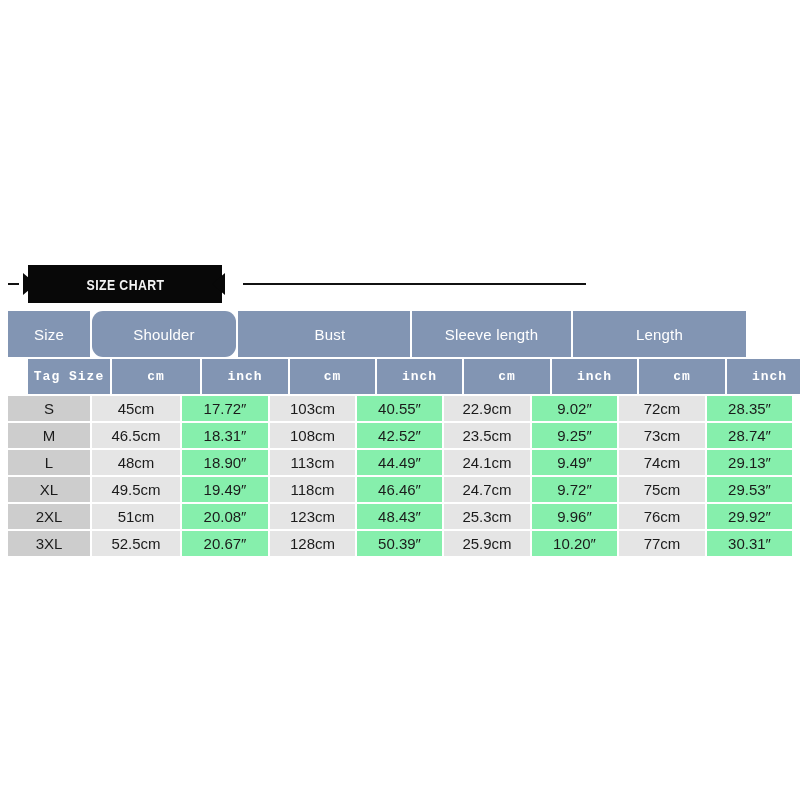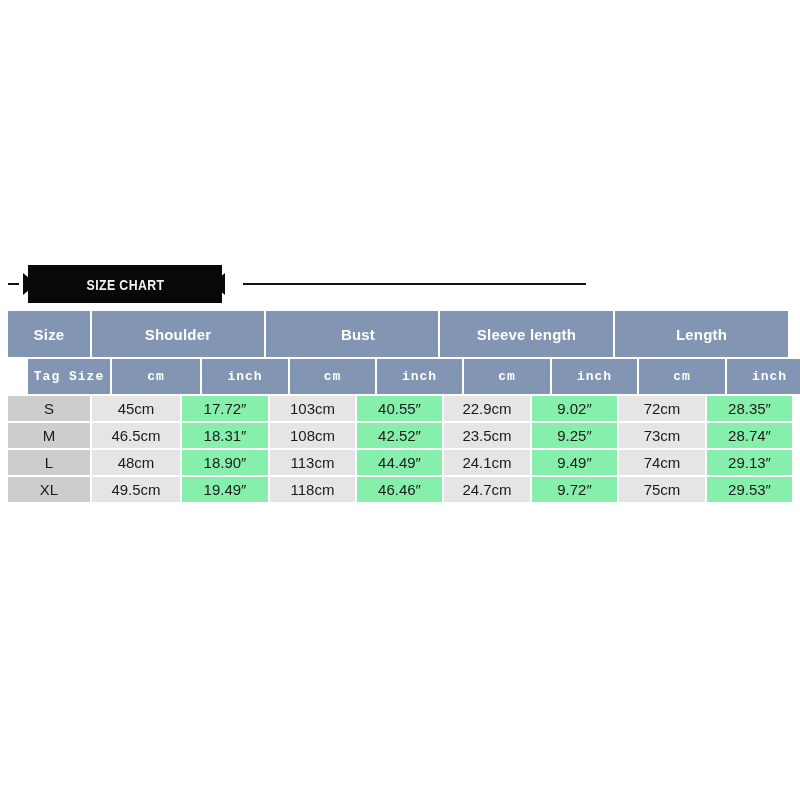--- a/index.html
+++ b/index.html
@@ -103,21 +103,21 @@
     justify-content: center;
     overflow: hidden;
     white-space: nowrap;
   }
 
   
   .gh {
     background: #8295b3;
     color: #ffffff;
     font-size: 15px;
-    font-weight: 700;
+    font-weight: 400;
     font-family: "Liberation Sans Narrow", "Liberation Sans", sans-serif;
     letter-spacing: 0.2px;
     margin-right: 2px;
   }
   .gh:last-child { margin-right: 0; }
 
   
   .sh {
     background: #8295b3;
     color: #ffffff;
@@ -138,23 +138,23 @@
     margin-right: 2px;
   }
   .dc:last-child { margin-right: 0; }
 
   .c-size  { background: #cdcdcd; }
   .c-cm    { background: #e5e5e5; }
   .c-inch  { background: #86efac; }
 
   
   .w-size   { width: 82px; }
-  .w-grp-sh { width: 172px; }
+  .w-grp-sh { width: 144px; border-radius: 11px; }
   .w-grp-bu { width: 172px; padding-left: 12px; }
-  .w-grp-sl { width: 173px; }
+  .w-grp-sl { width: 159px; }
   .w-grp-le { width: 173px; }
 
   .w-sh-cm   { width: 88px; }
   .w-sh-in   { width: 86px; }
   .w-bu-cm   { width: 85px; }
   .w-bu-in   { width: 85px; }
   .w-sl-cm   { width: 86px; }
   .w-sl-in   { width: 85px; }
   .w-le-cm   { width: 86px; }
   .w-le-in   { width: 85px; }
@@ -235,15 +235,37 @@
     <div class="cell dc c-cm   w-sh-cm">49.5cm</div>
     <div class="cell dc c-inch w-sh-in">19.49″</div>
     <div class="cell dc c-cm   w-bu-cm">118cm</div>
     <div class="cell dc c-inch w-bu-in">46.46″</div>
     <div class="cell dc c-cm   w-sl-cm">24.7cm</div>
     <div class="cell dc c-inch w-sl-in">9.72″</div>
     <div class="cell dc c-cm   w-le-cm">75cm</div>
     <div class="cell dc c-inch w-le-in">29.53″</div>
   </div>
 
-
+  <div class="row data-row">
+    <div class="cell dc c-size w-size">2XL</div>
+    <div class="cell dc c-cm   w-sh-cm">51cm</div>
+    <div class="cell dc c-inch w-sh-in">20.08″</div>
+    <div class="cell dc c-cm   w-bu-cm">123cm</div>
+    <div class="cell dc c-inch w-bu-in">48.43″</div>
+    <div class="cell dc c-cm   w-sl-cm">25.3cm</div>
+    <div class="cell dc c-inch w-sl-in">9.96″</div>
+    <div class="cell dc c-cm   w-le-cm">76cm</div>
+    <div class="cell dc c-inch w-le-in">29.92″</div>
+  </div>
+
+  <div class="row data-row">
+    <div class="cell dc c-size w-size">3XL</div>
+    <div class="cell dc c-cm   w-sh-cm">52.5cm</div>
+    <div class="cell dc c-inch w-sh-in">20.67″</div>
+    <div class="cell dc c-cm   w-bu-cm">128cm</div>
+    <div class="cell dc c-inch w-bu-in">50.39″</div>
+    <div class="cell dc c-cm   w-sl-cm">25.9cm</div>
+    <div class="cell dc c-inch w-sl-in">10.20″</div>
+    <div class="cell dc c-cm   w-le-cm">77cm</div>
+    <div class="cell dc c-inch w-le-in">30.31″</div>
+  </div>
 
 </div>
 
 </body></html>

